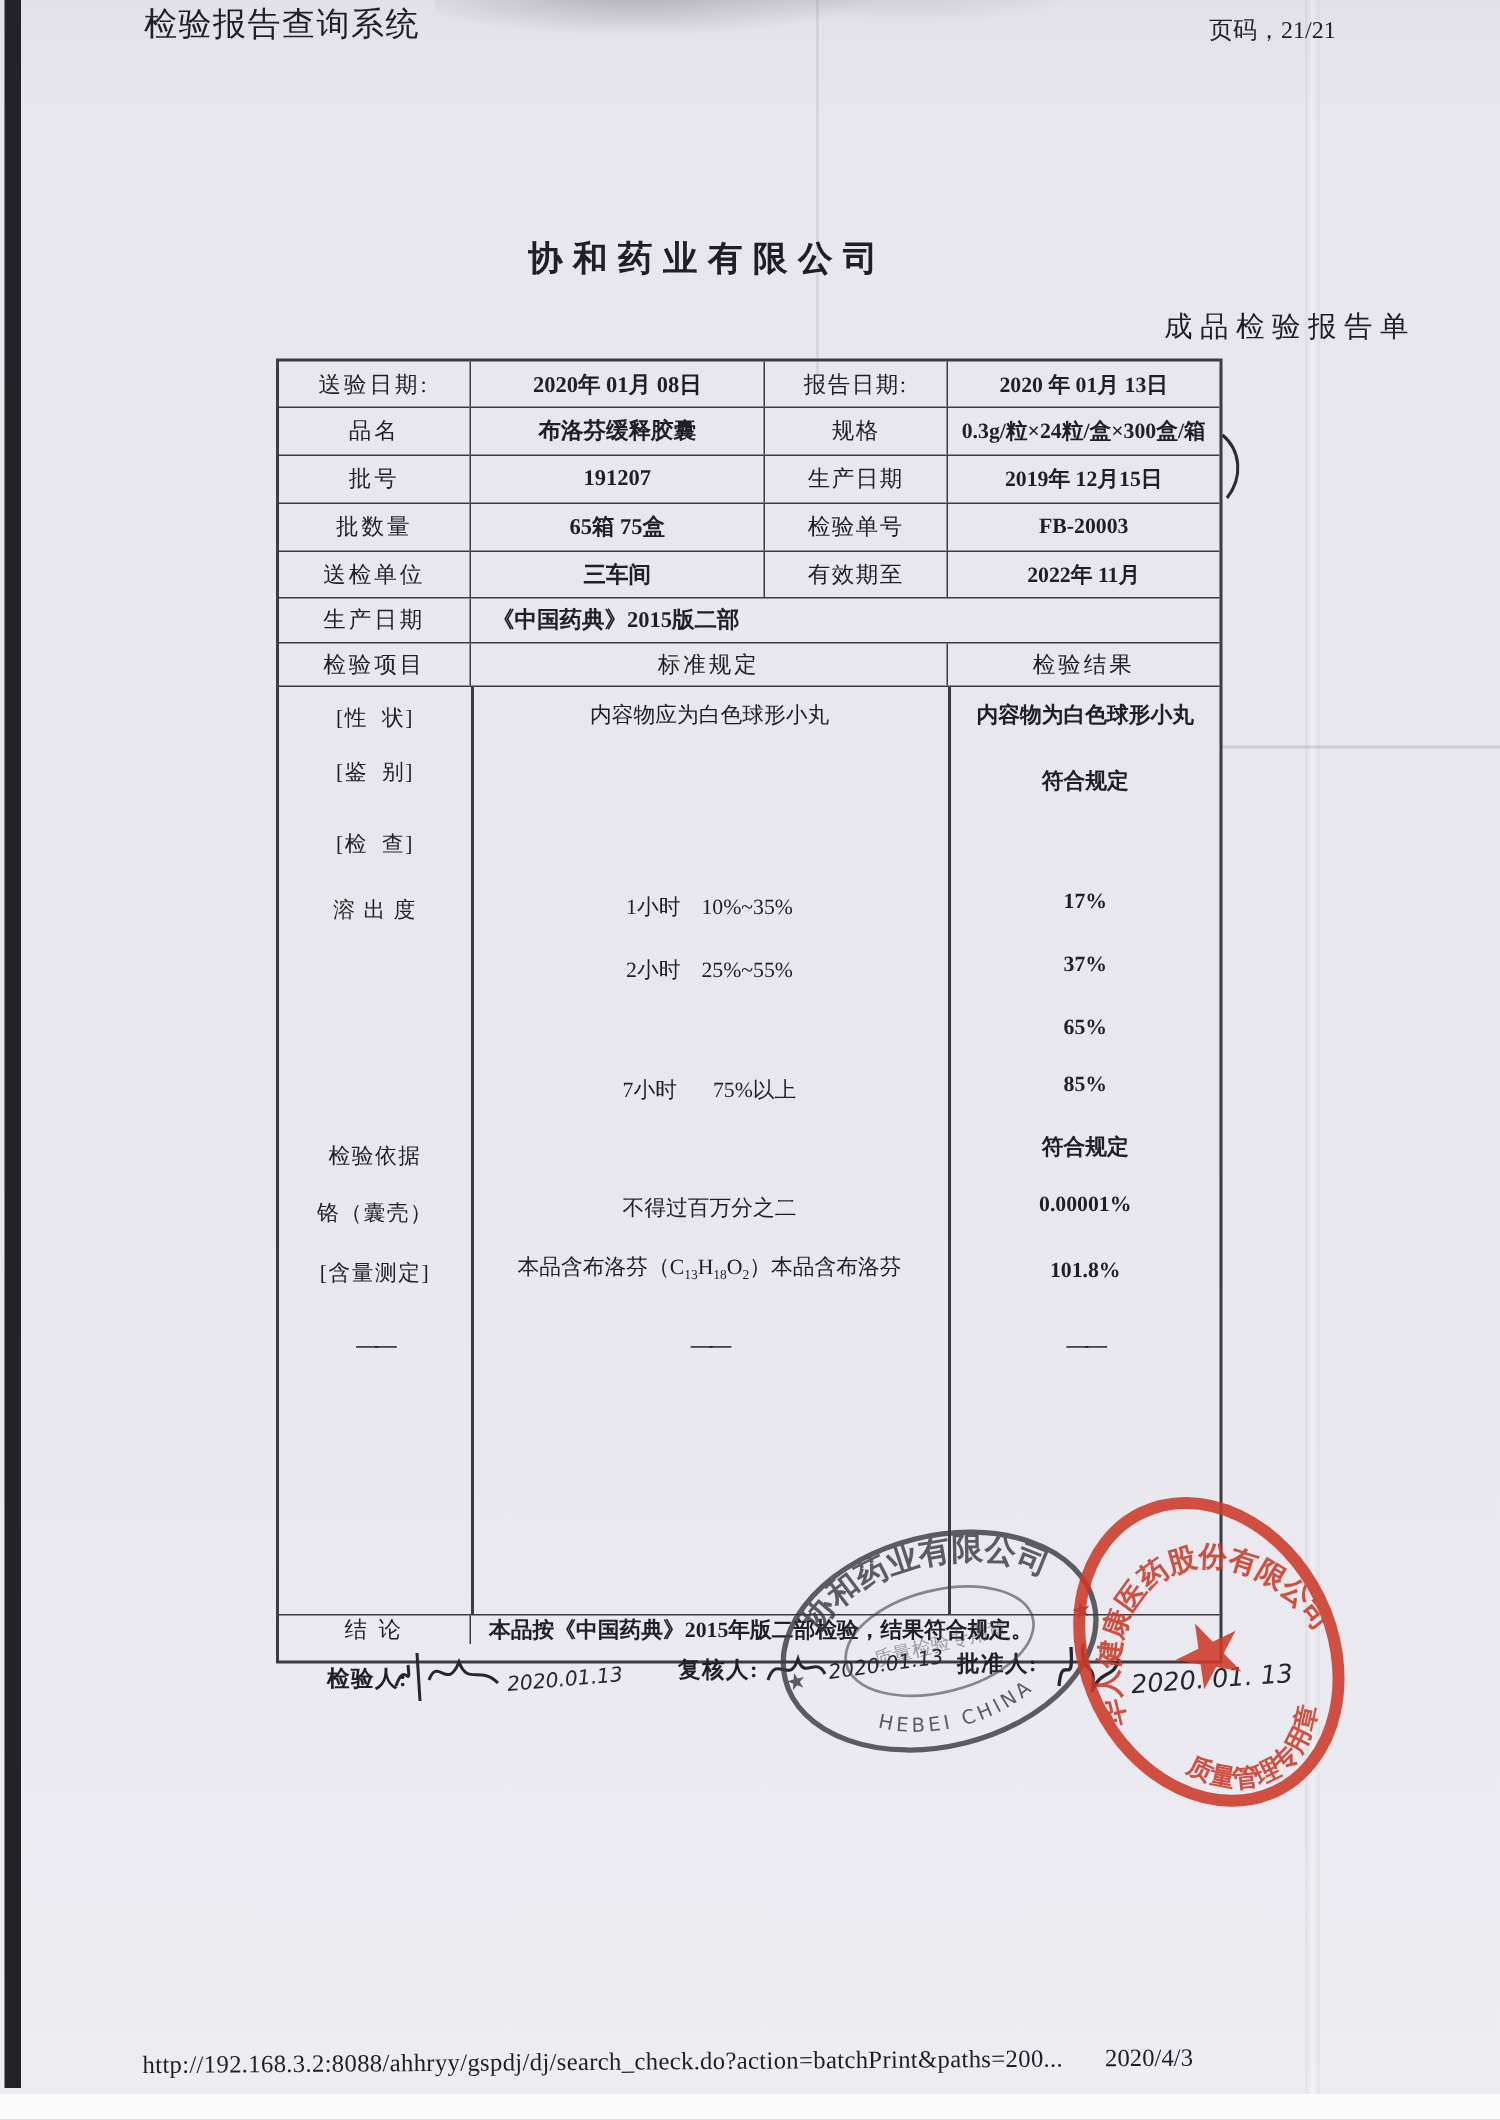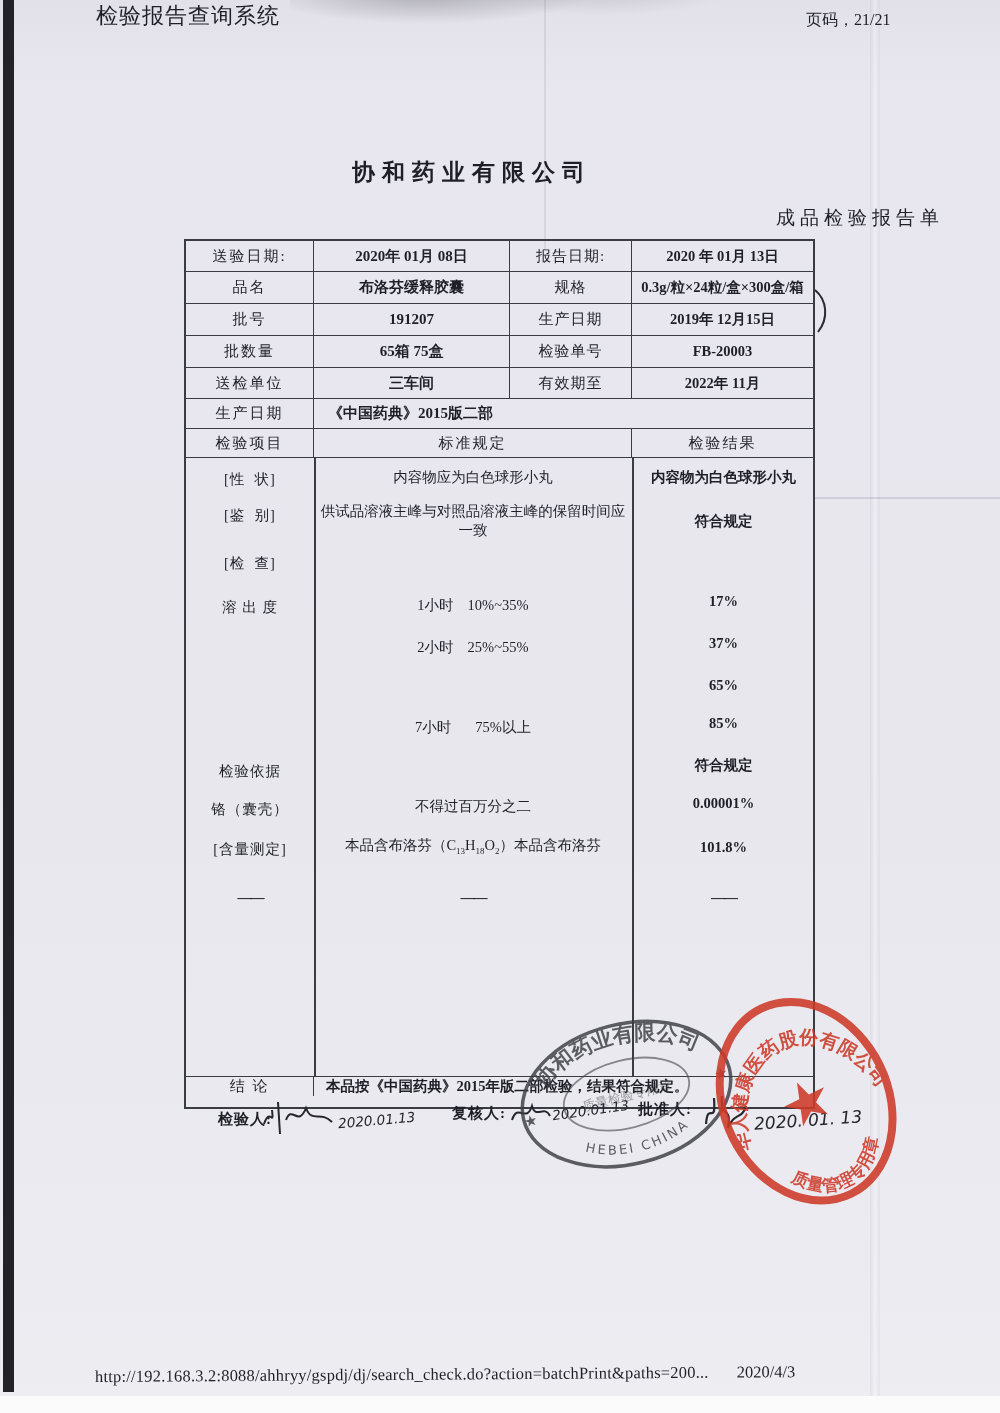--- a/index.html
+++ b/index.html
@@ -124,21 +124,20 @@
 
     <div id="tbody">
       <div class="vl" style="left:128px"></div>
       <div class="vl" style="left:446px"></div>
 
       <span class="bi col-l pre" style="top:12px">[性  状]</span>
       <span class="bi col-m" style="top:10px">内容物应为白色球形小丸</span>
       <span class="bi col-r" style="top:10px">内容物为白色球形小丸</span>
 
       <span class="bi col-l pre" style="top:48px">[鉴  别]</span>
-      <span class="bi col-m" style="top:44px">供试品溶液主峰与对照品溶液主峰的保留时间应一致</span>
       <span class="bi col-r" style="top:54px">符合规定</span>
 
       <span class="bi col-l pre" style="top:96px">[检  查]</span>
 
       <span class="bi col-l pre" style="top:140px">溶 出 度</span>
       <span class="bi col-m" style="top:138px"><span>1小时</span><span style="margin-left:14px">10%~35%</span></span>
       <span class="bi col-r" style="top:134px">17%</span>
       <span class="bi col-m" style="top:180px"><span>2小时</span><span style="margin-left:14px">25%~55%</span></span>
       <span class="bi col-r" style="top:176px">37%</span>
       <span class="bi col-r" style="top:218px">65%</span>

